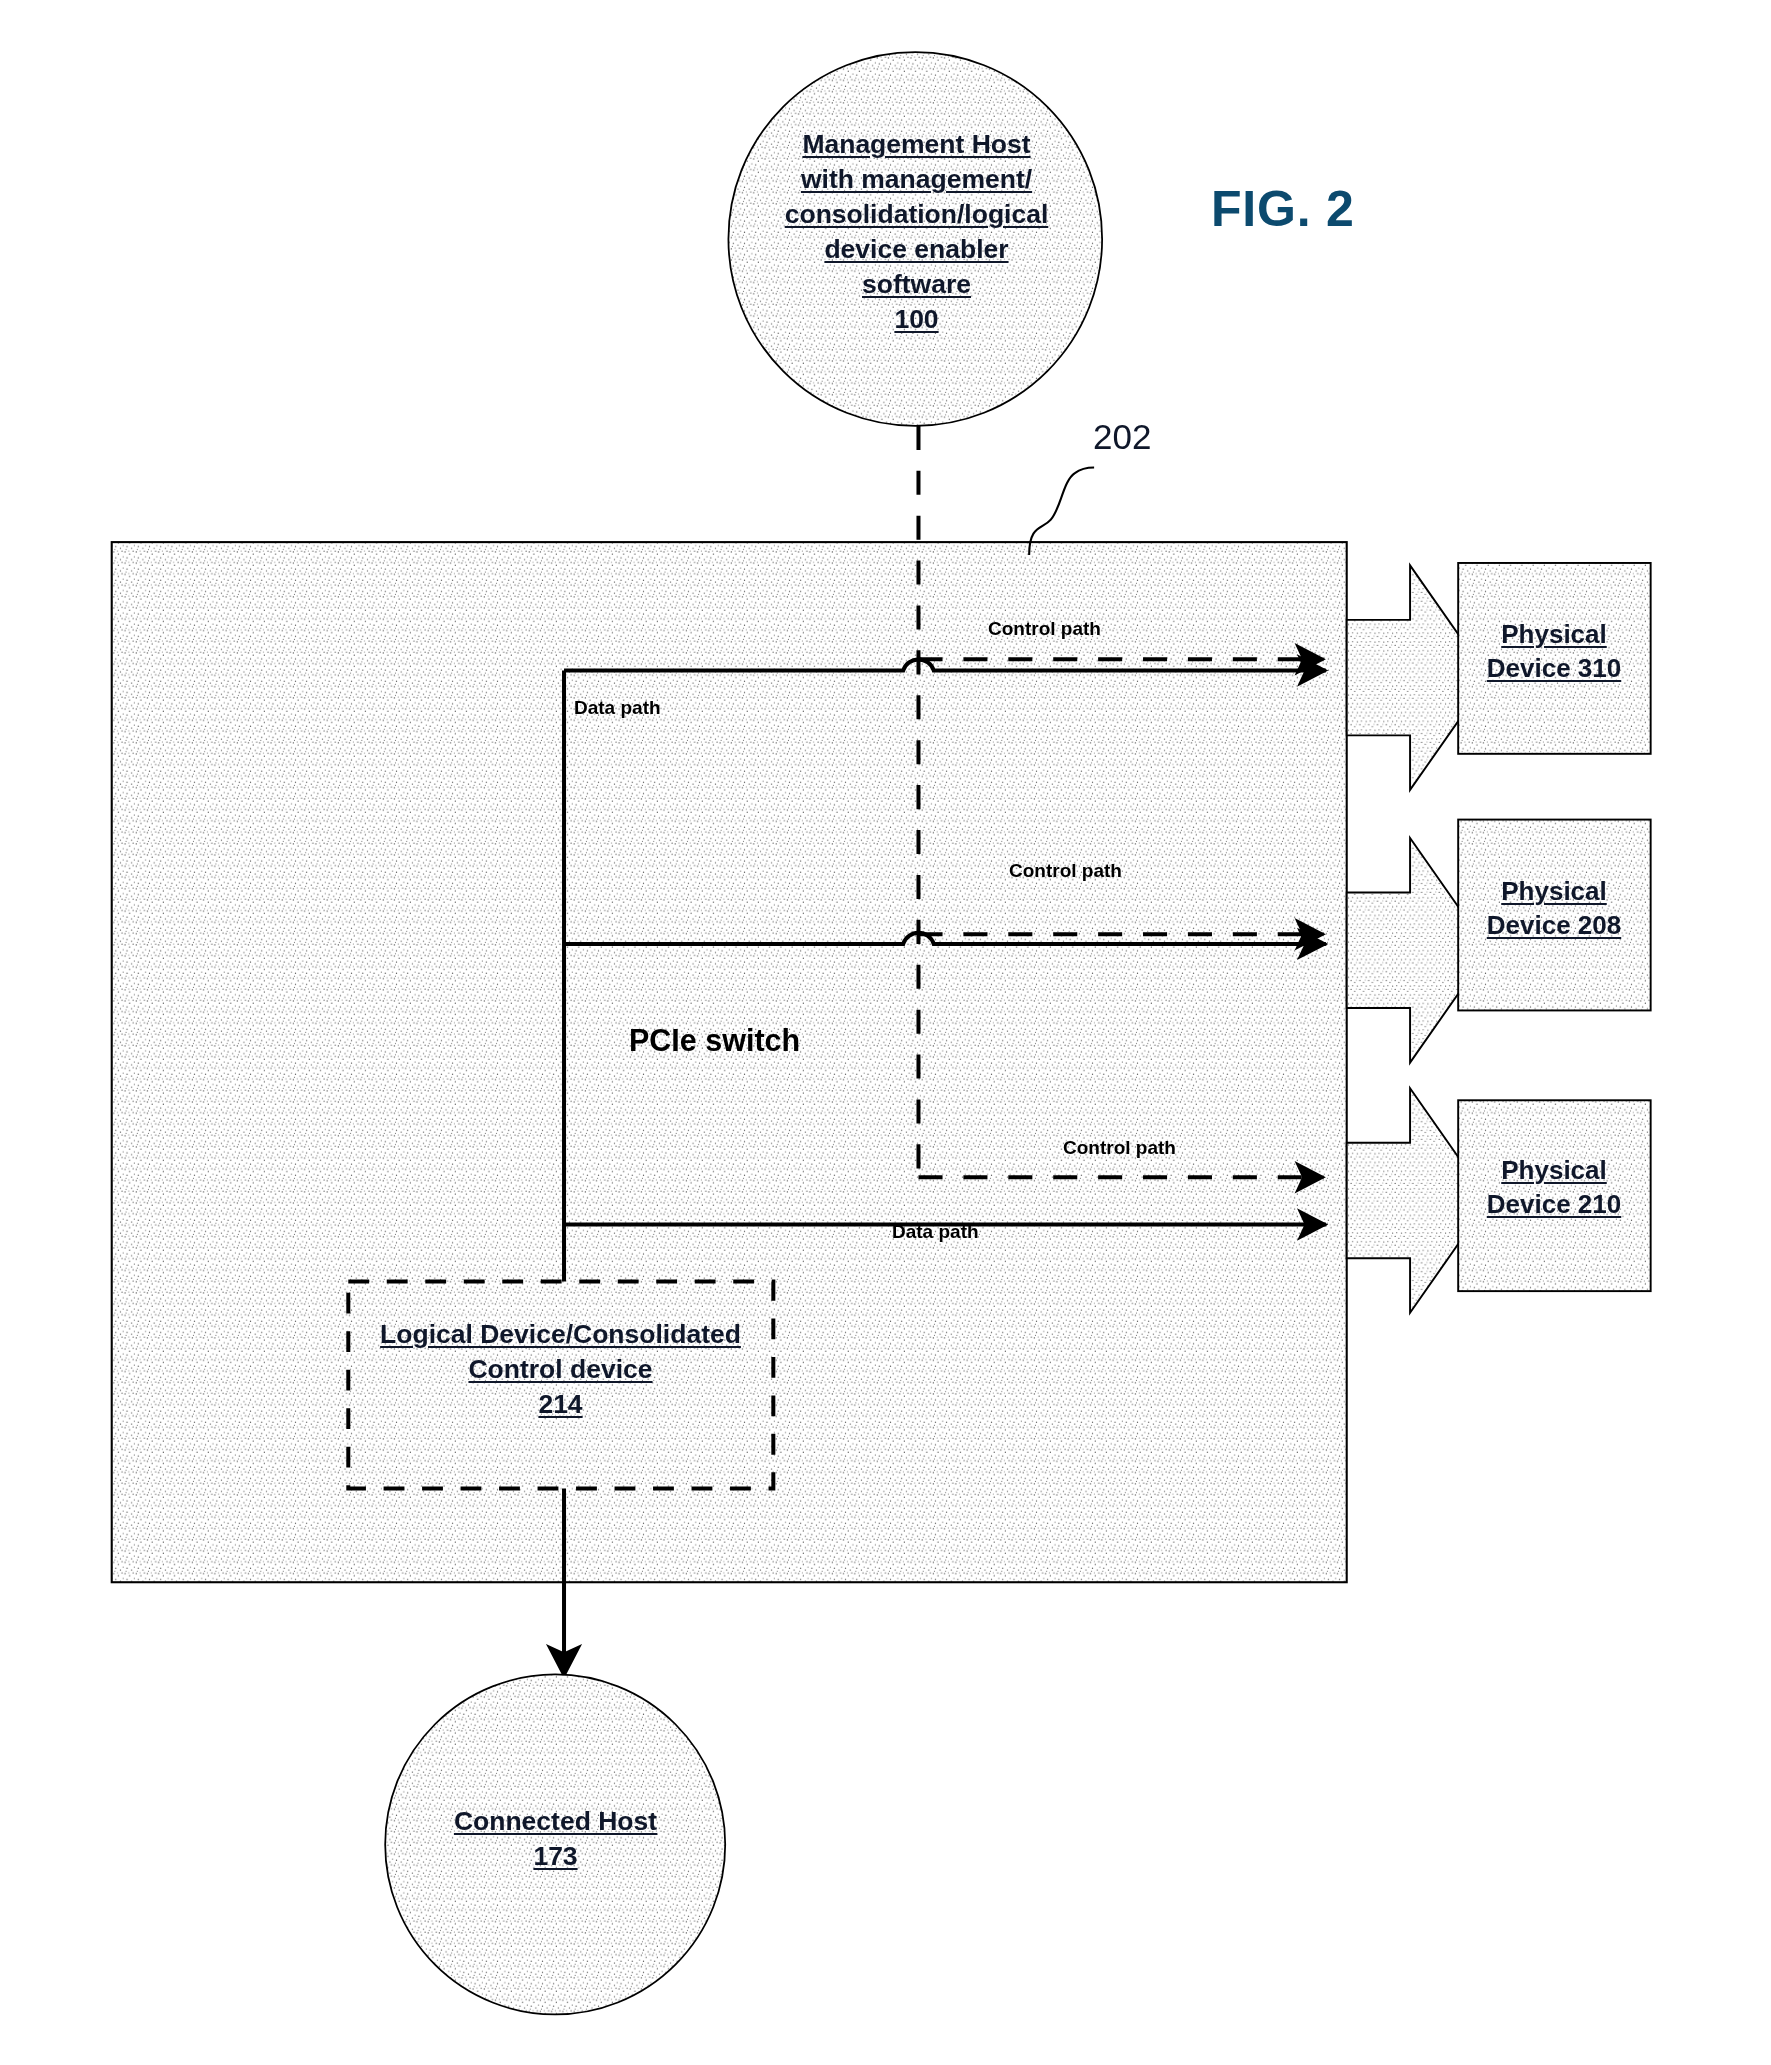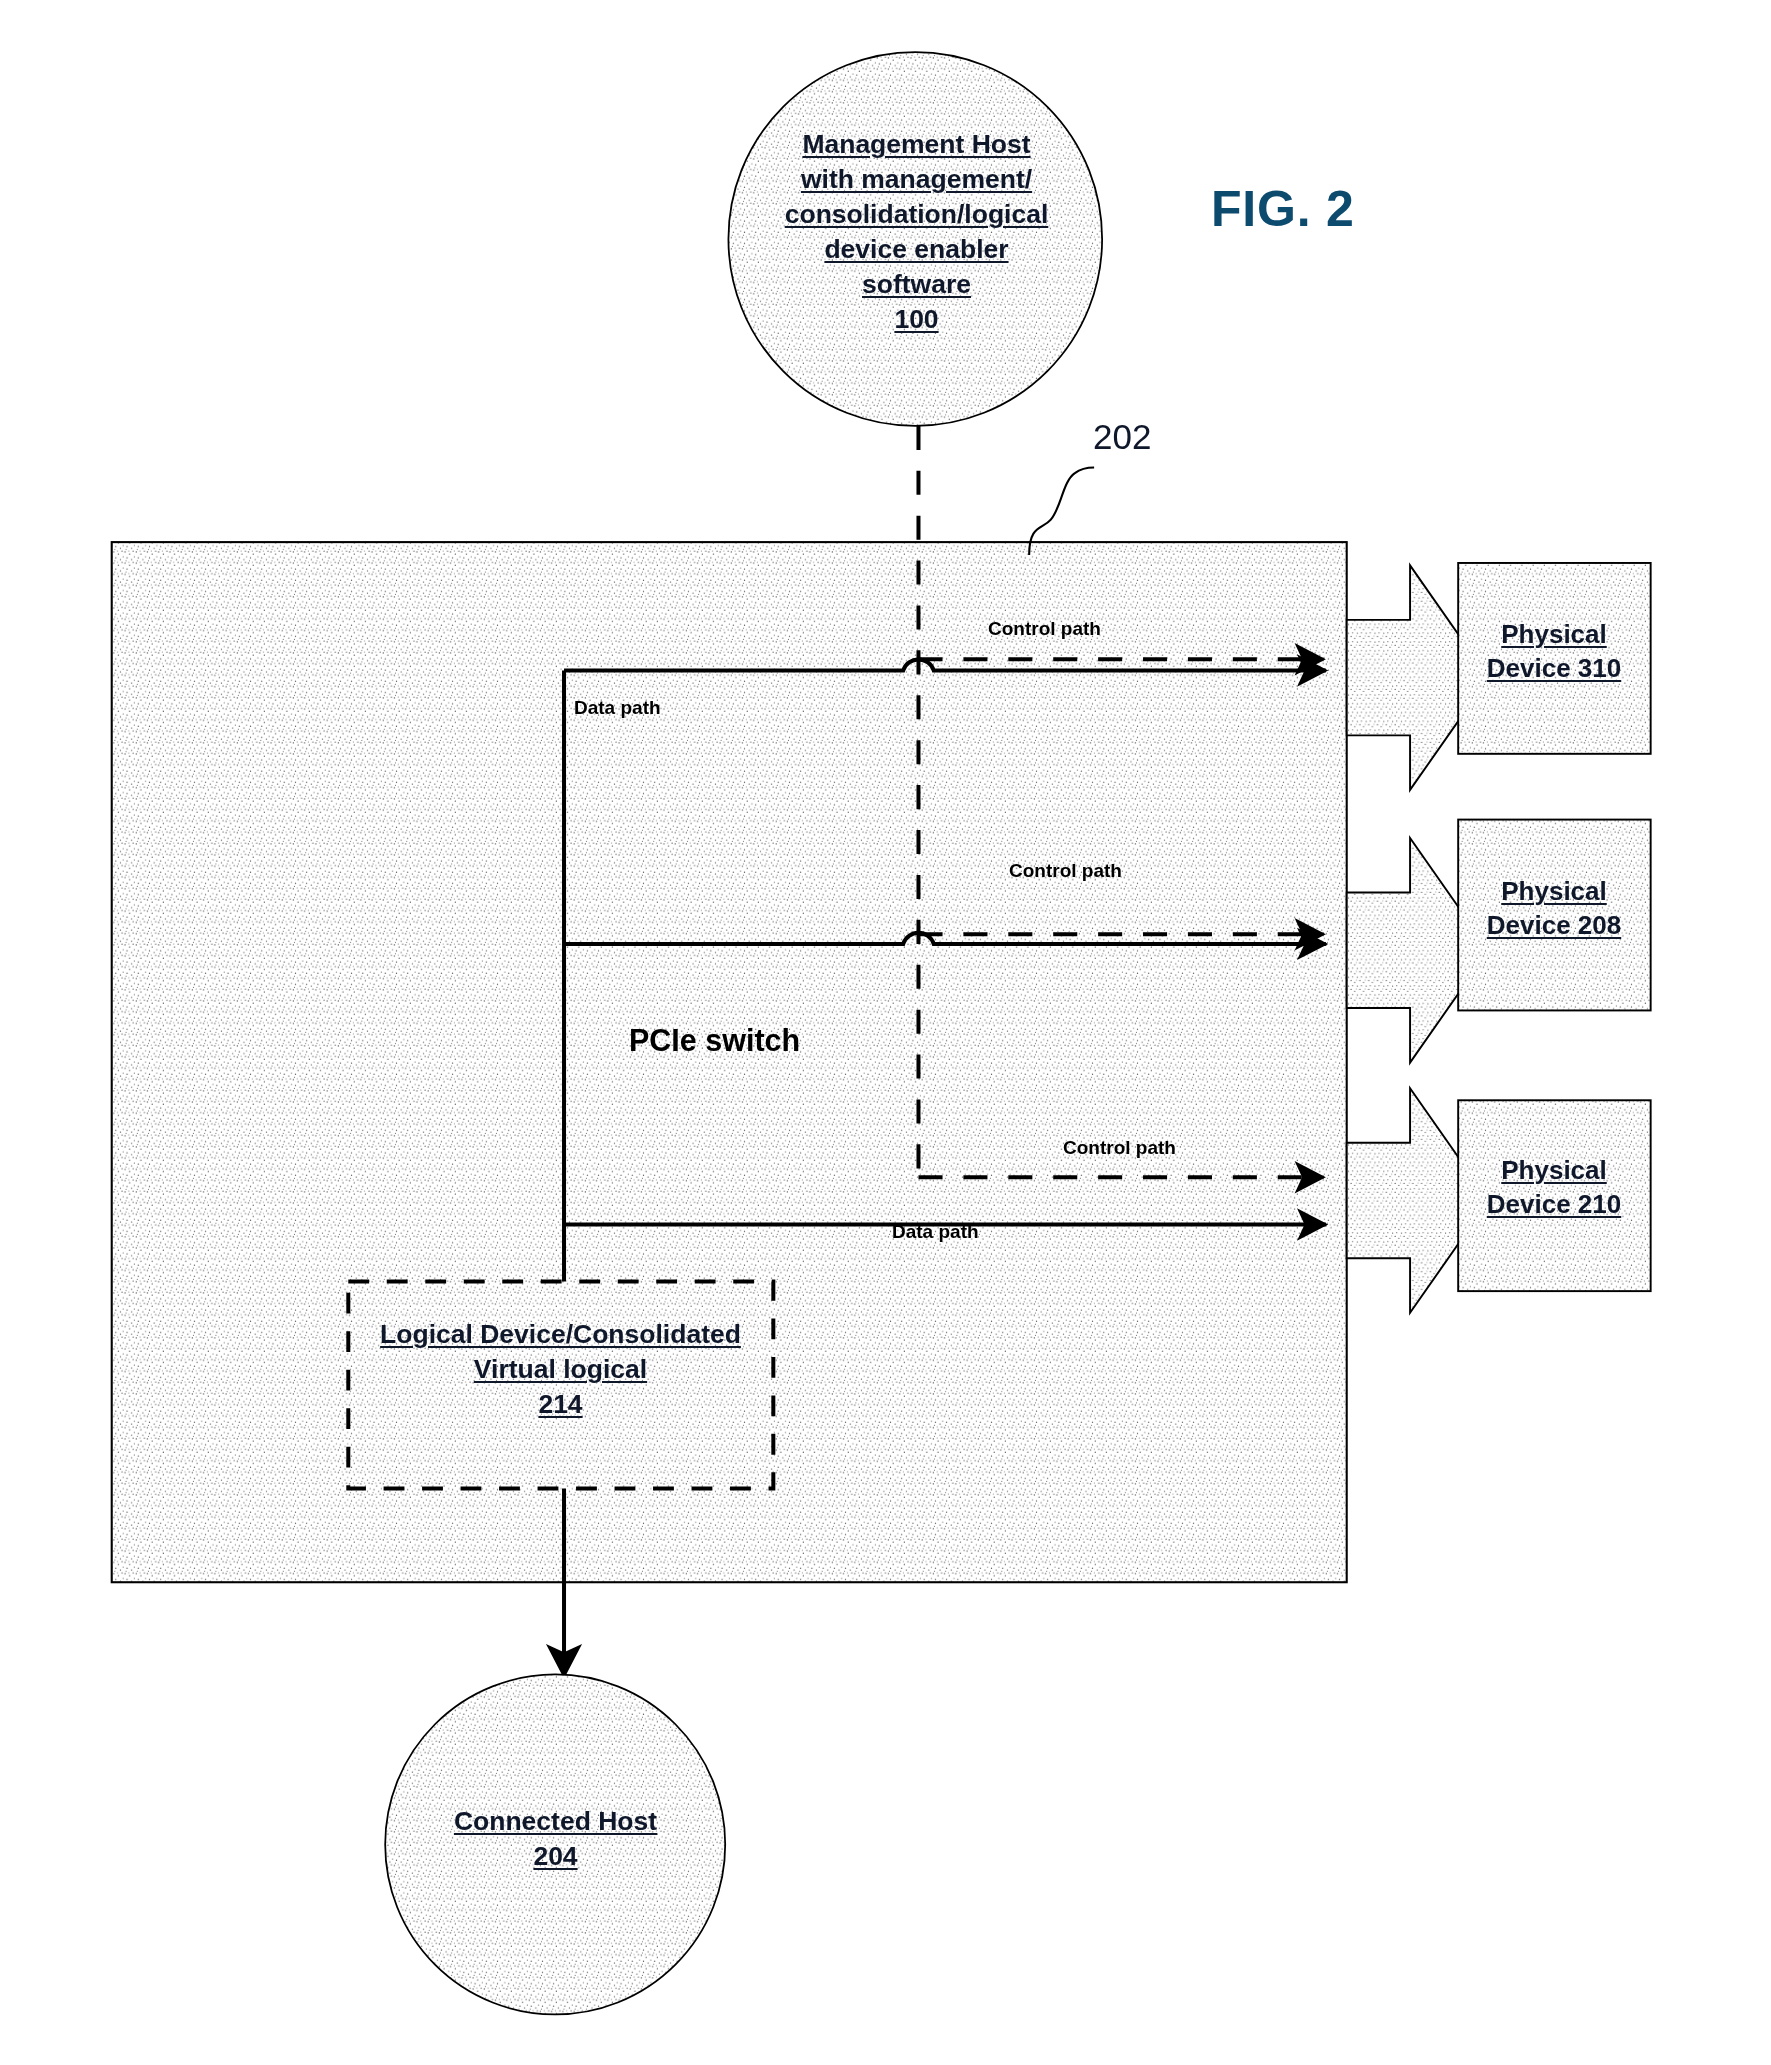--- a/index.html
+++ b/index.html
@@ -189,23 +189,23 @@
     <span class="u">Physical</span><br>
     <span class="u">Device 208</span>
   </div>
   <div class="node-text" style="left:1458px; top:1153px; width:192px; font-size:26px;">
     <span class="u">Physical</span><br>
     <span class="u">Device 210</span>
   </div>
 
   <div class="node-text" style="left:348px; top:1317px; width:425px; font-size:26.5px;">
     <span class="u">Logical Device/Consolidated</span><br>
-    <span class="u">Virtual logical</span><br>
+    <span class="u">Control device</span><br>
     <span class="u">214</span>
   </div>
 
   <div class="node-text" style="left:379px; top:1804px; width:353px; font-size:26.5px;text-align:center;">
     <span class="u">Connected Host</span><br>
-    <span class="u">204</span>
+    <span class="u">173</span>
   </div>
 
 </div>
 
 
 </body></html>

